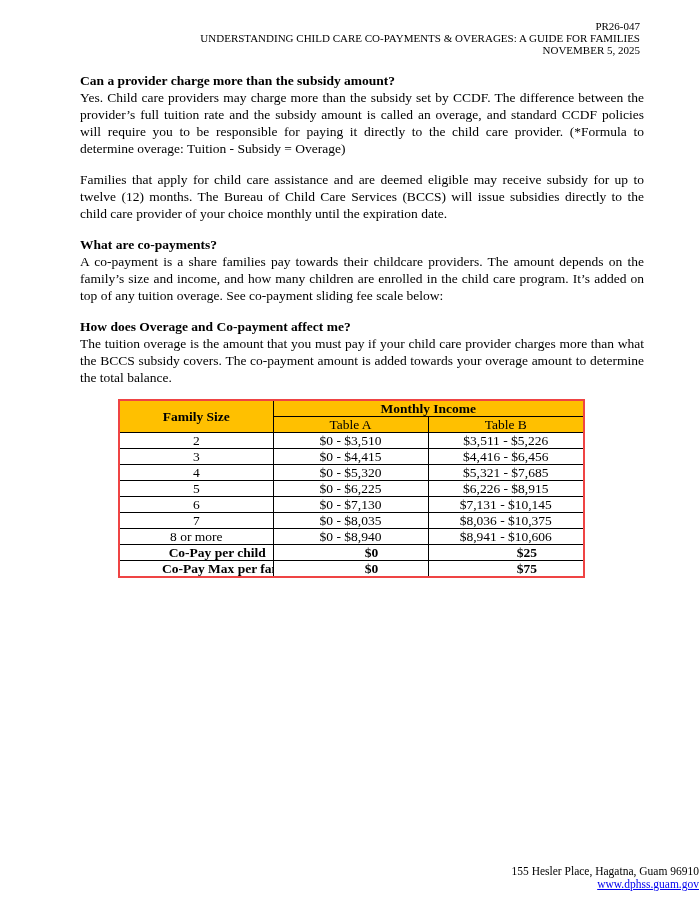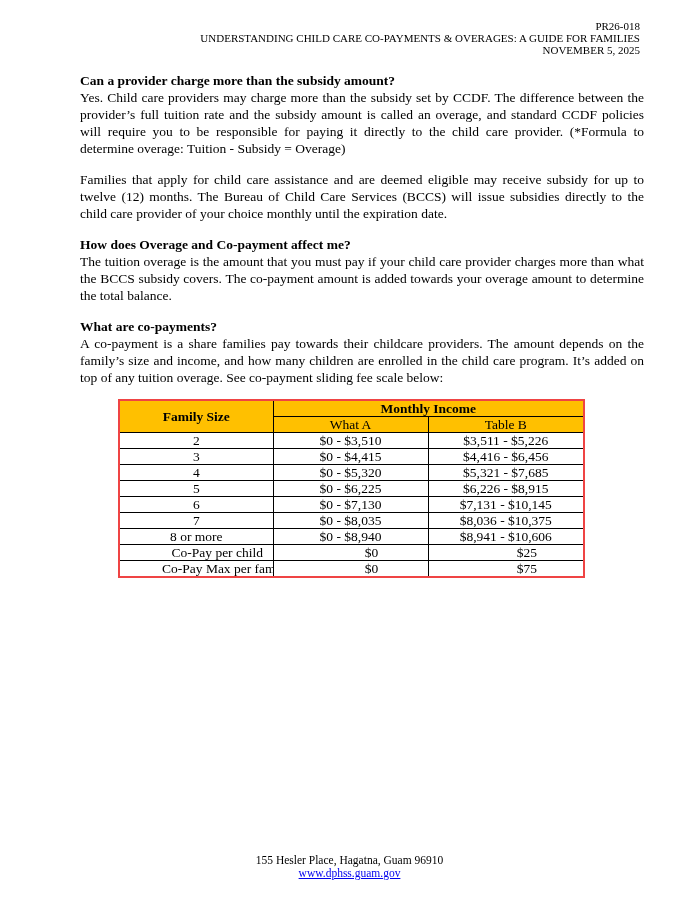--- a/index.html
+++ b/index.html
@@ -41,81 +41,81 @@
     vertical-align: middle;
     padding: 0;
     height: 16px;
     line-height: 15px;
     overflow: hidden;
     white-space: nowrap;
   }
   table.fee-table th { background: #FFC000; }
   th.corner-cell, th.span-cell { font-weight: bold; }
   th.sub-cell { font-weight: normal; }
-  tr.bold-row td { font-weight: normal; padding-left: 42px; }
+  tr.bold-row td { font-weight: bold; padding-left: 42px; }
   .col-size { width: 154px; }
   .col-a { width: 155px; }
   .col-b { width: 156px; }
   .page-footer {
     position: absolute;
     left: 0; right: 0;
-    bottom: 21px;
-    text-align: center;
+    bottom: 10px;
+    text-align: right;
     font-size: 11.5px;
     line-height: 13px;
   }
   .footer-link {
     color: #0000EE;
     text-decoration: underline;
     cursor: pointer;
   }
 </style>
 </head>
 <body>
 
 <div class="page-header">
-  <div>PR26-018</div>
+  <div>PR26-047</div>
   <div>UNDERSTANDING CHILD CARE CO-PAYMENTS &amp; OVERAGES: A GUIDE FOR FAMILIES</div>
   <div>NOVEMBER 5, 2025</div>
 </div>
 
 <div class="content">
 
   <div class="faq-section">
     <p class="faq-question">Can a provider charge more than the subsidy amount?</p>
     <p class="faq-answer">Yes. Child care providers may charge more than the subsidy set by CCDF. The difference between the provider’s full tuition rate and the subsidy amount is called an overage, and standard CCDF policies will require you to be responsible for paying it directly to the child care provider. (*Formula to determine overage: Tuition - Subsidy = Overage)</p>
   </div>
 
   <div class="faq-section">
     <p class="faq-answer">Families that apply for child care assistance and are deemed eligible may receive subsidy for up to twelve (12) months. The Bureau of Child Care Services (BCCS) will issue subsidies directly to the child care provider of your choice monthly until the expiration date.</p>
   </div>
 
   <div class="faq-section">
-    <p class="faq-question">How does Overage and Co-payment affect me?</p>
-    <p class="faq-answer">The tuition overage is the amount that you must pay if your child care provider charges more than what the BCCS subsidy covers. The co-payment amount is added towards your overage amount to determine the total balance.</p>
+    <p class="faq-question">What are co-payments?</p>
+    <p class="faq-answer">A co-payment is a share families pay towards their childcare providers. The amount depends on the family’s size and income, and how many children are enrolled in the child care program. It’s added on top of any tuition overage. See co-payment sliding fee scale below:</p>
   </div>
 
   <div class="faq-section">
-    <p class="faq-question">What are co-payments?</p>
-    <p class="faq-answer">A co-payment is a share families pay towards their childcare providers. The amount depends on the family’s size and income, and how many children are enrolled in the child care program. It’s added on top of any tuition overage. See co-payment sliding fee scale below:</p>
+    <p class="faq-question">How does Overage and Co-payment affect me?</p>
+    <p class="faq-answer">The tuition overage is the amount that you must pay if your child care provider charges more than what the BCCS subsidy covers. The co-payment amount is added towards your overage amount to determine the total balance.</p>
   </div>
 
   <table class="fee-table">
     <colgroup>
       <col class="col-size">
         <col class="col-a">
         <col class="col-b">
     </colgroup>
     <thead>
       <tr>
         <th class="corner-cell" rowspan="2">Family Size</th>
         <th class="span-cell" colspan="2">Monthly Income</th>
       </tr>
       <tr>
-        <th class="sub-cell">What A</th>
+        <th class="sub-cell">Table A</th>
         <th class="sub-cell">Table B</th>
       </tr>
     </thead>
     <tbody>
       <tr>
         <td>2</td>
         <td>$0 - $3,510</td>
         <td>$3,511 - $5,226</td>
       </tr>
       <tr>

